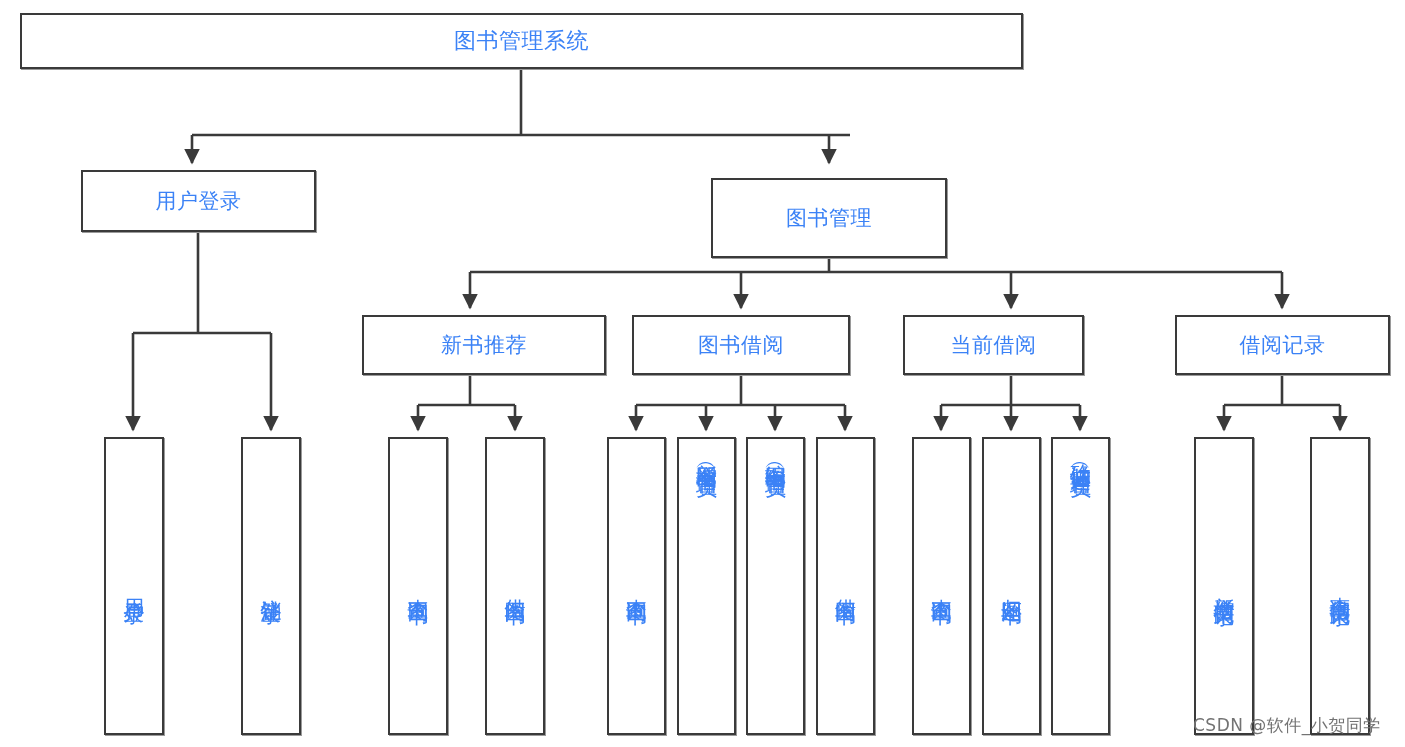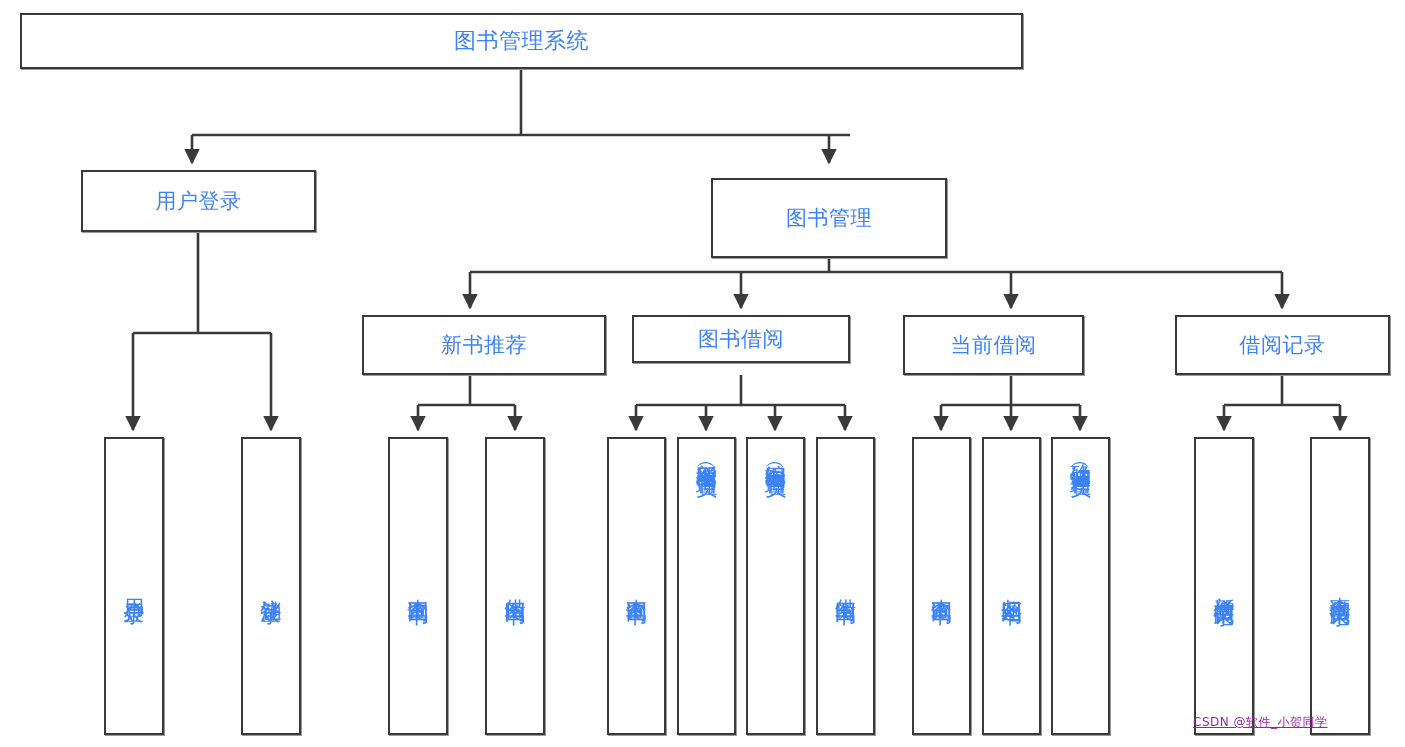--- a/index.html
+++ b/index.html
@@ -67,26 +67,25 @@
     max-height: 282px;
   }
   .node.vert.center {
     align-items: center;
     padding-top: 0;
   }
   .watermark {
     position: absolute;
     left: 1193px;
     top: 714px;
-    font-size: 12px;
-    color: #a21caf;
+    font-size: 17px;
+    color: #737373;
     white-space: nowrap;
     z-index: 3;
     letter-spacing: 0.5px;
-    text-decoration: underline;
   }
 </style>
 </head>
 <body>
 
 <div id="canvas">
 
   <svg id="edges" viewBox="0 0 1405 747" xmlns="http://www.w3.org/2000/svg">
     <defs>
       <marker id="arrow" viewBox="0 0 10 10" refX="9" refY="5" markerWidth="6" markerHeight="6" orient="auto-start-reverse">
@@ -144,21 +143,21 @@
   <div class="node horiz" style="left:81px; top:170px; width:235px; height:62px;">
     <span class="label">用户登录</span>
   </div>
   <div class="node horiz" style="left:711px; top:178px; width:236px; height:80px;">
     <span class="label">图书管理</span>
   </div>
 
   <div class="node horiz" style="left:362px; top:315px; width:244px; height:60px;">
     <span class="label">新书推荐</span>
   </div>
-  <div class="node horiz" style="left:632px; top:315px; width:218px; height:48px;">
+  <div class="node horiz" style="left:632px; top:315px; width:218px; height:60px;">
     <span class="label">图书借阅</span>
   </div>
   <div class="node horiz" style="left:903px; top:315px; width:181px; height:60px;">
     <span class="label">当前借阅</span>
   </div>
   <div class="node horiz" style="left:1175px; top:315px; width:215px; height:60px;">
     <span class="label">借阅记录</span>
   </div>
 
   <div class="node vert center" style="left:104px; top:437px; width:60px; height:298px;">

